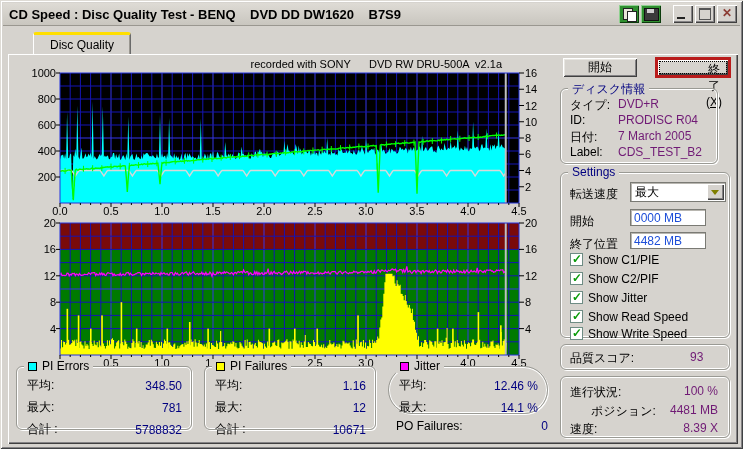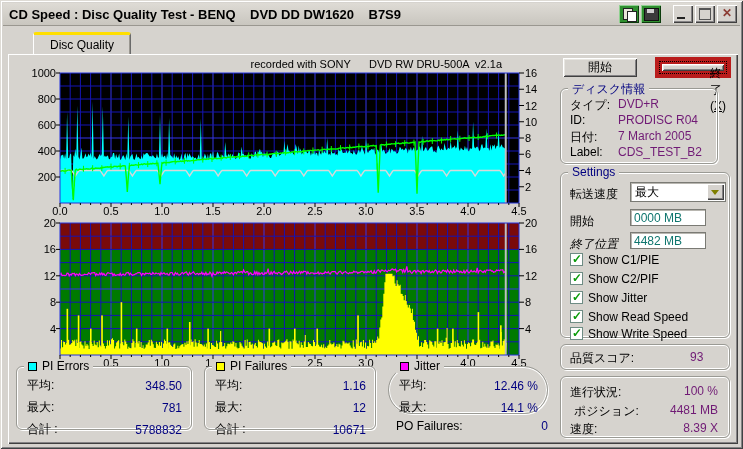--- a/index.html
+++ b/index.html
@@ -59,28 +59,28 @@
   .srow:first-of-type{margin-top:9px;}
   .val{color:#000080;}
   .lab{color:#000;white-space:nowrap;}
   .porow{position:absolute;left:396px;top:419px;width:152px;display:flex;justify-content:space-between;font-size:12px;}
   .btn{
     position:absolute;background:#d6d3ce;border:none;font-family:inherit;font-size:12px;
     box-shadow:inset 1px 1px 0 #fff,inset -1px -1px 0 #404040,inset 2px 2px 0 #e8e6e1,inset -2px -2px 0 #848284;
     cursor:default;
   }
   .btn.default{
-    border:7px solid #b91c1c;
+    border:3px solid #b91c1c;
     outline:1px dotted #000;outline-offset:-5px;padding-left:48px;
   }
   .rlab{position:absolute;white-space:nowrap;font-size:12px;}
   .rval{position:absolute;white-space:nowrap;font-size:12px;color:#701a75;}
   .field{
     position:absolute;background:#fff;border:1px solid #7a7a74;
-    box-shadow:inset 1px 1px 0 #b8b6b0;font-family:inherit;font-size:12px;color:#0f766e;
+    box-shadow:inset 1px 1px 0 #b8b6b0;font-family:inherit;font-size:12px;color:#1d4ed8;
     padding:0 3px;height:17px;
   }
   .combo{
     position:absolute;background:#fff;border:1px solid #7a7a74;height:20px;
     box-shadow:inset 1px 1px 0 #b8b6b0;display:flex;align-items:center;
   }
   .combo .ctext{flex:1;padding-left:4px;font-size:12px;border-radius:6px;}
   .combo .carrow{
     width:17px;height:16px;margin-right:1px;background:#d6d3ce;position:relative;
     box-shadow:inset 1px 1px 0 #fff,inset -1px -1px 0 #404040,inset -2px -2px 0 #848284;
@@ -550,21 +550,21 @@
   <div class="gbox" style="left:560px;top:172px;width:170px;height:166px;">
     <span class="gtitle blue">Settings</span>
   </div>
   <span class="rlab" style="left:570px;top:186px;">転送速度</span>
   <div class="combo" style="left:630px;top:182px;width:96px;">
     <span class="ctext">最大</span>
     <span class="carrow"></span>
   </div>
   <span class="rlab" style="left:570px;top:213px;">開始</span>
   <input class="field" style="left: 630px; top: 209px; width: 76px;" readonly="" value="0000 MB">
-  <span class="rlab" style="left:570px;top:236px;font-style:italic;">終了位置</span>
+  <span class="rlab" style="left:570px;top:236px;">終了位置</span>
   <input class="field" style="left: 630px; top: 232px; width: 76px;" readonly="" value="4482 MB">
 
   <div class="cbrow" style="left:570px;top:252px;">
     <span class="cbbox"></span>
       <span class="cblabel">Show C1/PIE</span>
   </div>
   <div class="cbrow" style="left:570px;top:271px;">
     <span class="cbbox"></span>
       <span class="cblabel">Show C2/PIF</span>
   </div>
@@ -581,18 +581,18 @@
       <span class="cblabel">Show Write Speed</span>
   </div>
 
   <div class="gbox" style="left:560px;top:344px;width:170px;height:26px;"></div>
   <span class="rlab" style="left:570px;top:350px;">品質スコア:</span>
   <span class="rval" style="left:690px;top:350px;">93</span>
 
   <div class="gbox" style="left:560px;top:376px;width:170px;height:62px;"></div>
   <span class="rlab" style="left:570px;top:384px;">進行状況:</span>
   <span class="rval" style="left:670px;top:384px;width:48px;text-align:right;">100 %</span>
-  <span class="rlab" style="left:574px;top:403px;">ポジション:</span>
+  <span class="rlab" style="left:591px;top:403px;">ポジション:</span>
   <span class="rval" style="left:650px;top:403px;width:68px;text-align:right;">4481 MB</span>
   <span class="rlab" style="left:570px;top:421px;">速度:</span>
   <span class="rval" style="left:660px;top:421px;width:58px;text-align:right;">8.39 X</span>
 
 </div>
 
 </body></html>

